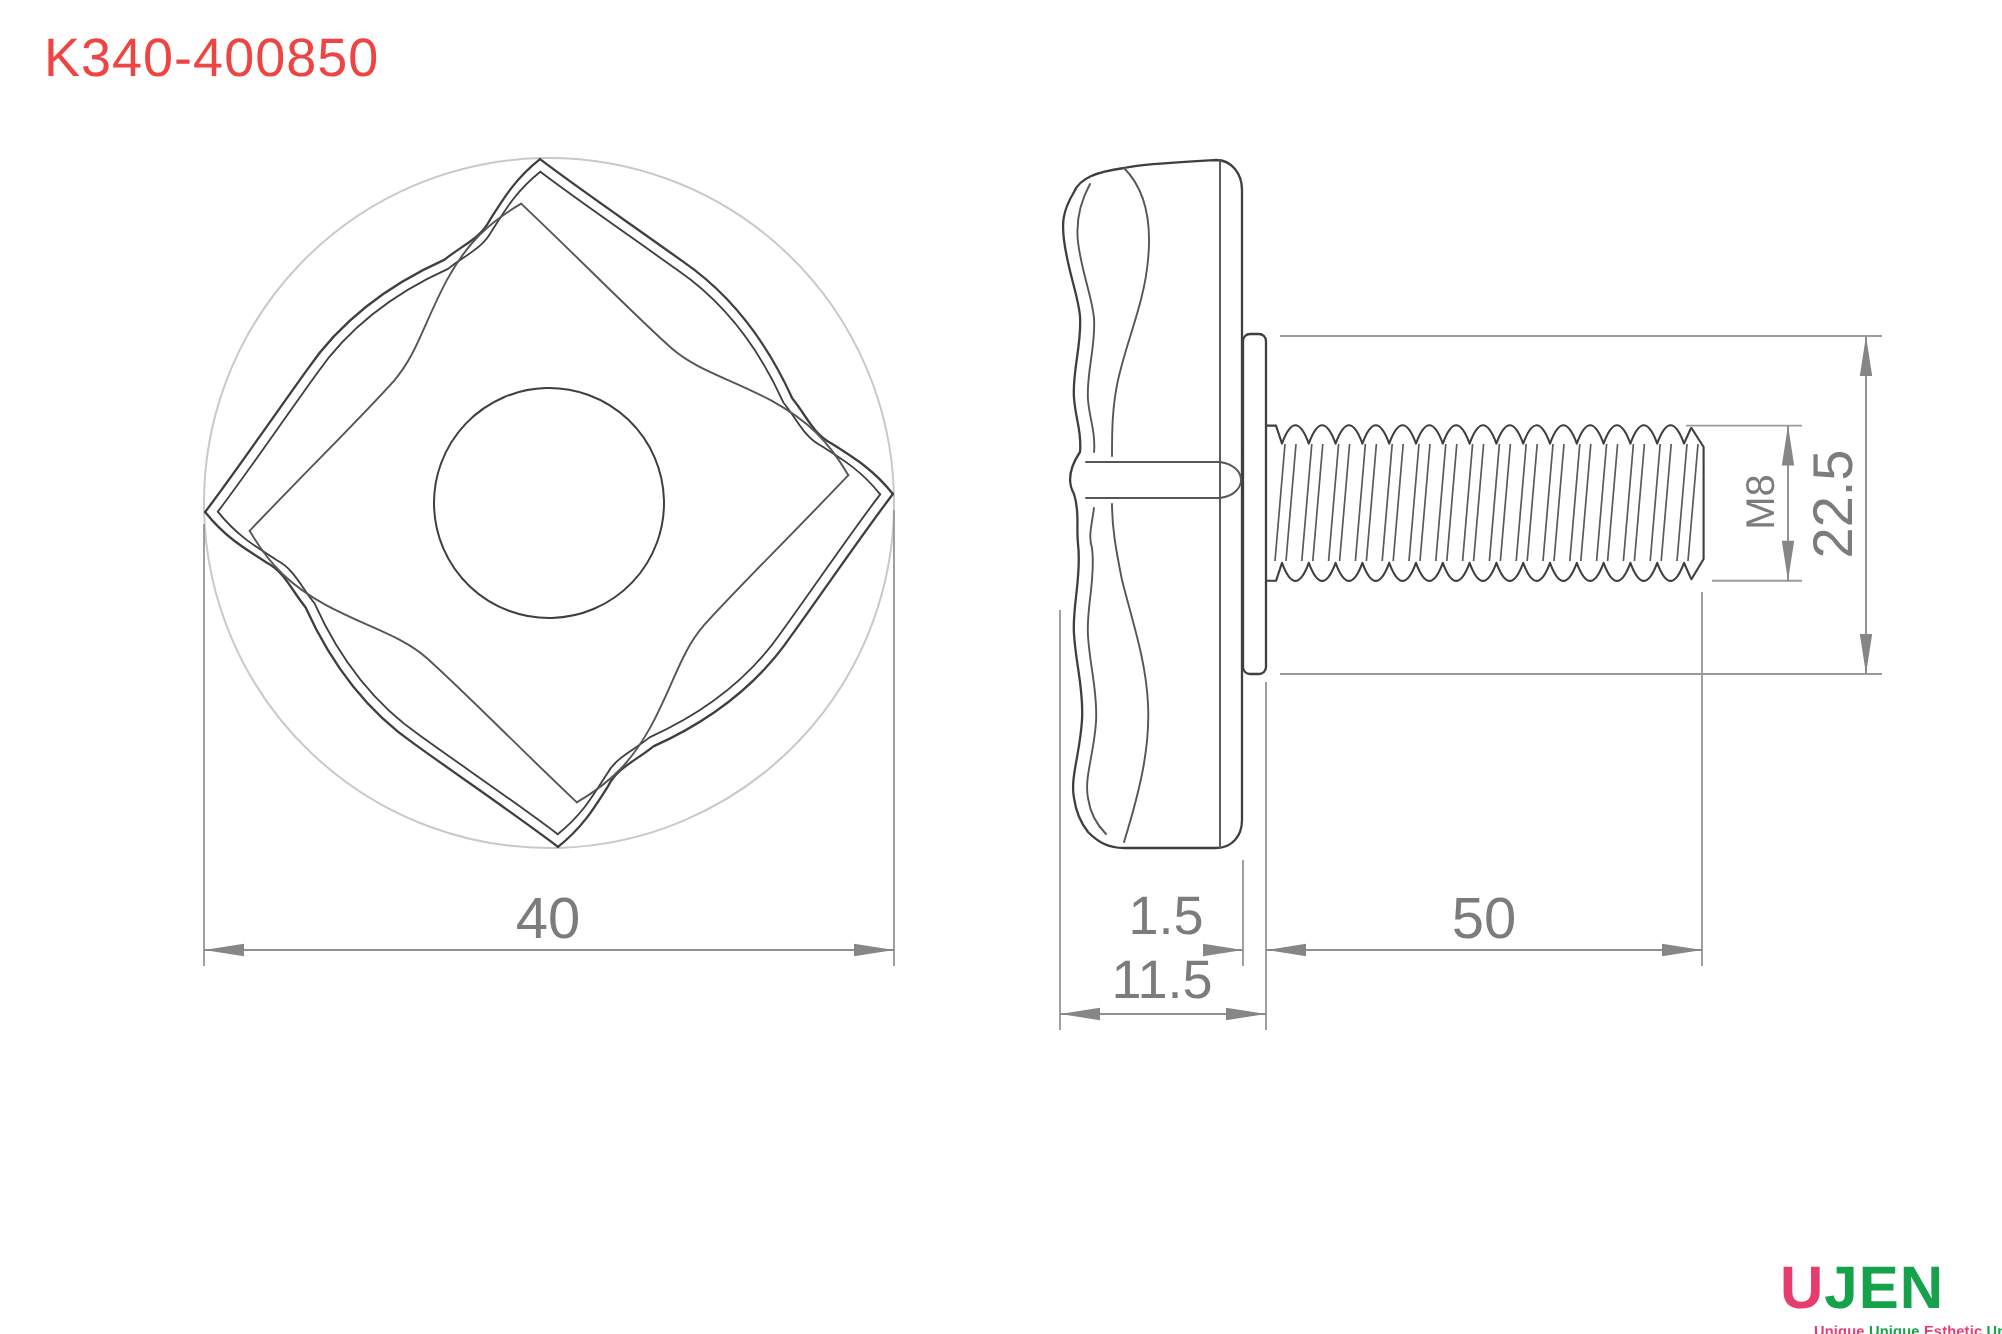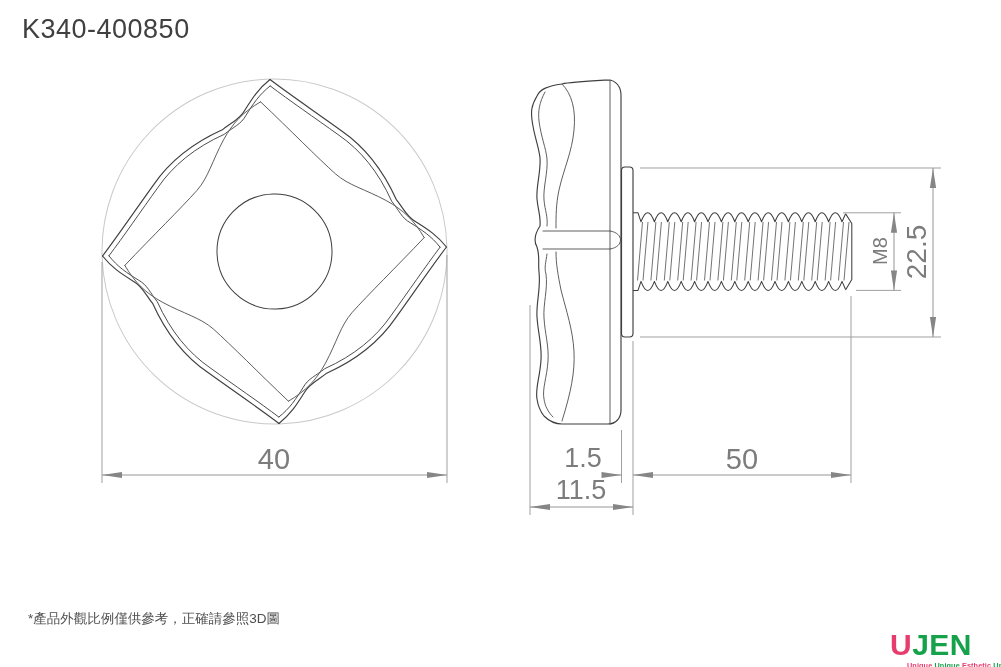--- a/index.html
+++ b/index.html
@@ -1,18 +1,18 @@
 <!DOCTYPE html>
 <html><head>
 <meta charset="utf-8">
 <style>
   html,body{margin:0;padding:0;background:#fff;}
   #page{position:relative;width:1001px;height:667px;background:#ffffff;overflow:hidden;
         font-family:"Liberation Sans", sans-serif;}
-  #title{position:absolute;left:22px;top:14px;font-size:27px;color:#404040;letter-spacing:.5px;}
+  #title{position:absolute;left:22px;top:14px;font-size:27px;color:#ef4444;letter-spacing:.5px;}
   .note{position:absolute;left:28px;color:#4d4d4d;}
   #note-zh{top:610px;font-size:13.5px;}
   #note-en{top:629px;font-size:11.5px;}
   #logo{position:absolute;left:876px;top:600px;width:110px;text-align:center;margin-top:30px;}
   #logo-mark{font-size:30px;font-weight:700;letter-spacing:.5px;line-height:30px;}
   #logo-tagline{font-size:7.3px;font-weight:700;letter-spacing:.1px;margin-top:1px;white-space:nowrap;}
   svg{position:absolute;left:0;top:0;}
   .part{stroke:#3f3f3f;stroke-width:1.15;fill:none;stroke-linecap:round;stroke-linejoin:round;}
   .thin{stroke:#565656;stroke-width:.95;fill:none;stroke-linecap:round;}
   .pl{stroke:#3f3f3f;stroke-width:1.05;fill:none;stroke-linejoin:round;}
@@ -131,19 +131,18 @@
 
       <text class="dimtxt" x="274" y="469" font-size="29" text-anchor="middle">40</text>
       <text class="dimtxt" x="583" y="467" font-size="27" text-anchor="middle">1.5</text>
       <text class="dimtxt" x="742" y="469" font-size="29" text-anchor="middle">50</text>
       <text class="dimtxt" x="581" y="499" font-size="27" text-anchor="middle">11.5</text>
       <text class="dimtxtrot dimtxt" transform="translate(926,252) rotate(-90)" font-size="28" text-anchor="middle">22.5</text>
       <text class="dimtxtrot dimtxt" transform="translate(887,251) rotate(-90)" font-size="20" text-anchor="middle">M8</text>
     </g>
   </svg>
 
-  <div id="note-zh" class="note">*產品外觀比例僅供參考，正確請參照3D圖</div>
 
   <div id="logo">
     <div id="logo-mark"><span style="color: rgb(231, 60, 110);">U</span><span style="color: rgb(22, 162, 75);">JEN</span></div>
     <div id="logo-tagline"><span style="color: rgb(231, 60, 110); padding-left: 31px;">Unique</span> <span style="color: rgb(22, 162, 75);">Unique</span> <span style="color: rgb(231, 60, 110);">Esthetic</span> <span style="color: rgb(22, 162, 75);">Unique</span></div>
   </div>
 </div>
 
 </body></html>

